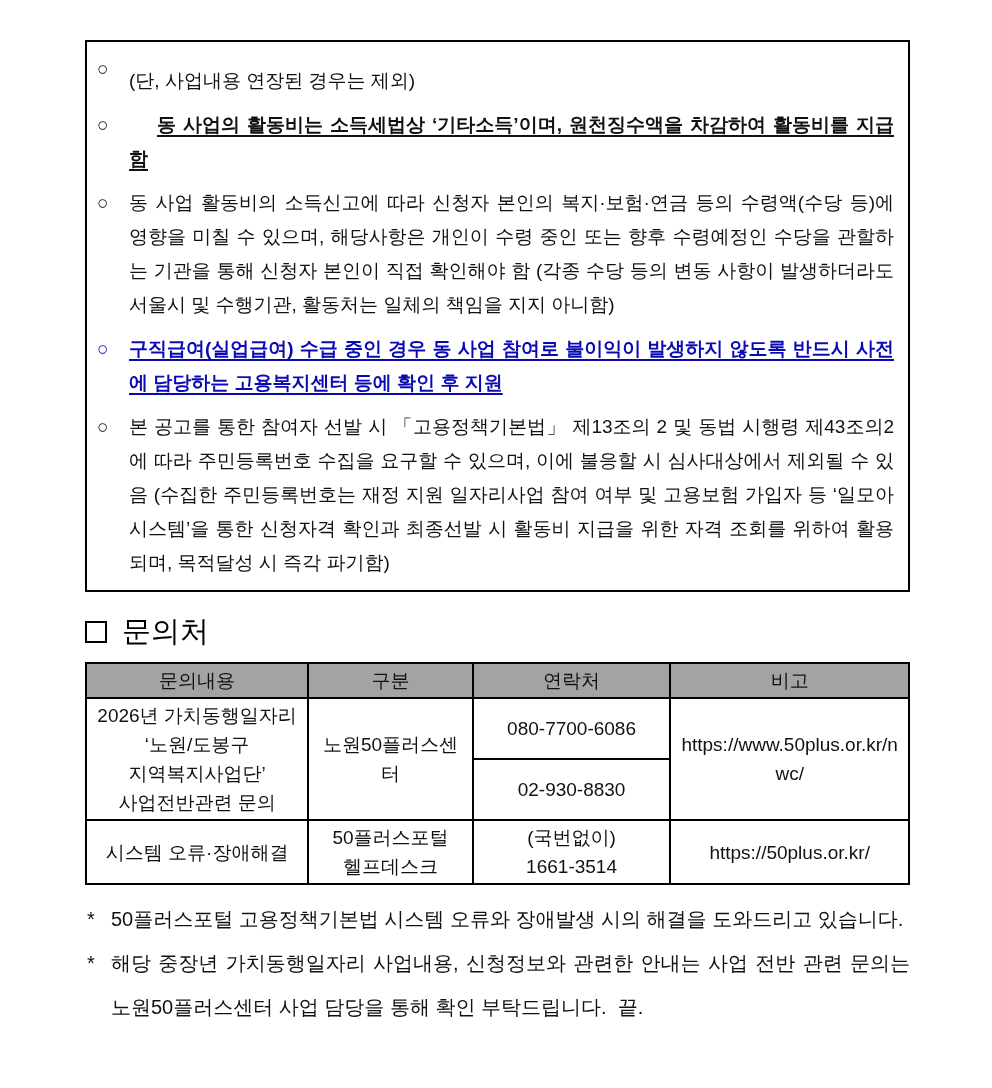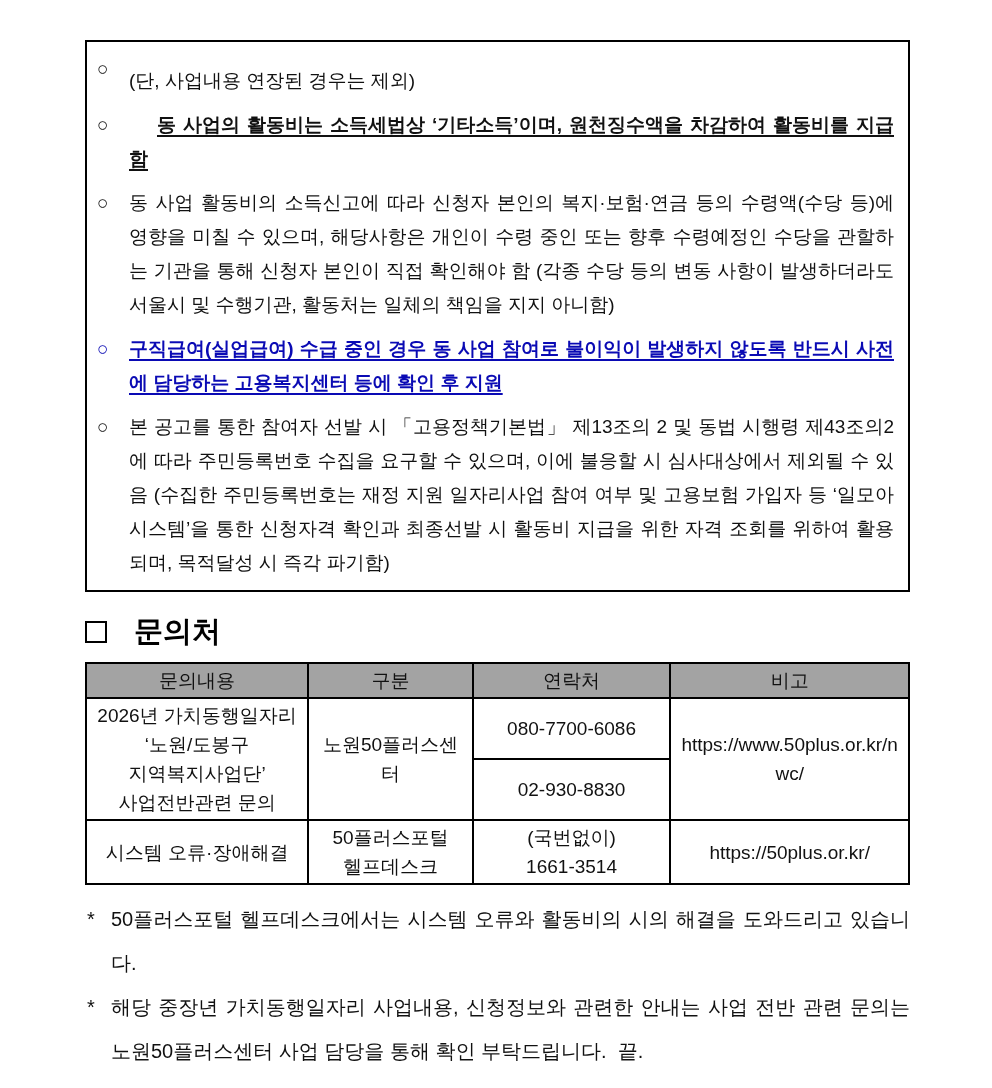--- a/index.html
+++ b/index.html
@@ -54,23 +54,22 @@
     text-decoration-thickness: 1.5px;
   }
 
   
   .section-heading {
     margin-top: 20px;
     height: 40px;
     display: flex;
     align-items: center;
     font-size: 29px;
-    font-weight: bold;
+    font-weight: normal;
     color: #000000;
-    gap: 12px;
   }
   .sq {
     width: 22px;
     height: 22px;
     border: 2px solid #000000;
     margin-right: 15px;
     flex: 0 0 auto;
   }
 
   
@@ -198,21 +197,21 @@
         <td class="preline">(국번없이)
 1661-3514</td>
         <td class="url">https://50plus.or.kr/</td>
       </tr>
     </tbody>
   </table>
 
   <div class="footnotes">
     <div class="fn">
       <span class="fmark">*</span>
-      <div class="ftext">50플러스포털 헬프데스크에서는 시스템 오류와 활동비의 시의 해결을 도와드리고 있습니다.</div>
+      <div class="ftext">50플러스포털 고용정책기본법 시스템 오류와 장애발생 시의 해결을 도와드리고 있습니다.</div>
     </div>
     <div class="fn">
       <span class="fmark">*</span>
       <div class="ftext">해당 중장년 가치동행일자리 사업내용, 신청정보와 관련한 안내는 사업 전반 관련 문의는 노원50플러스센터 사업 담당을 통해 확인 부탁드립니다.&nbsp;&nbsp;끝.</div>
     </div>
   </div>
 
 </div>
 
 </body></html>

